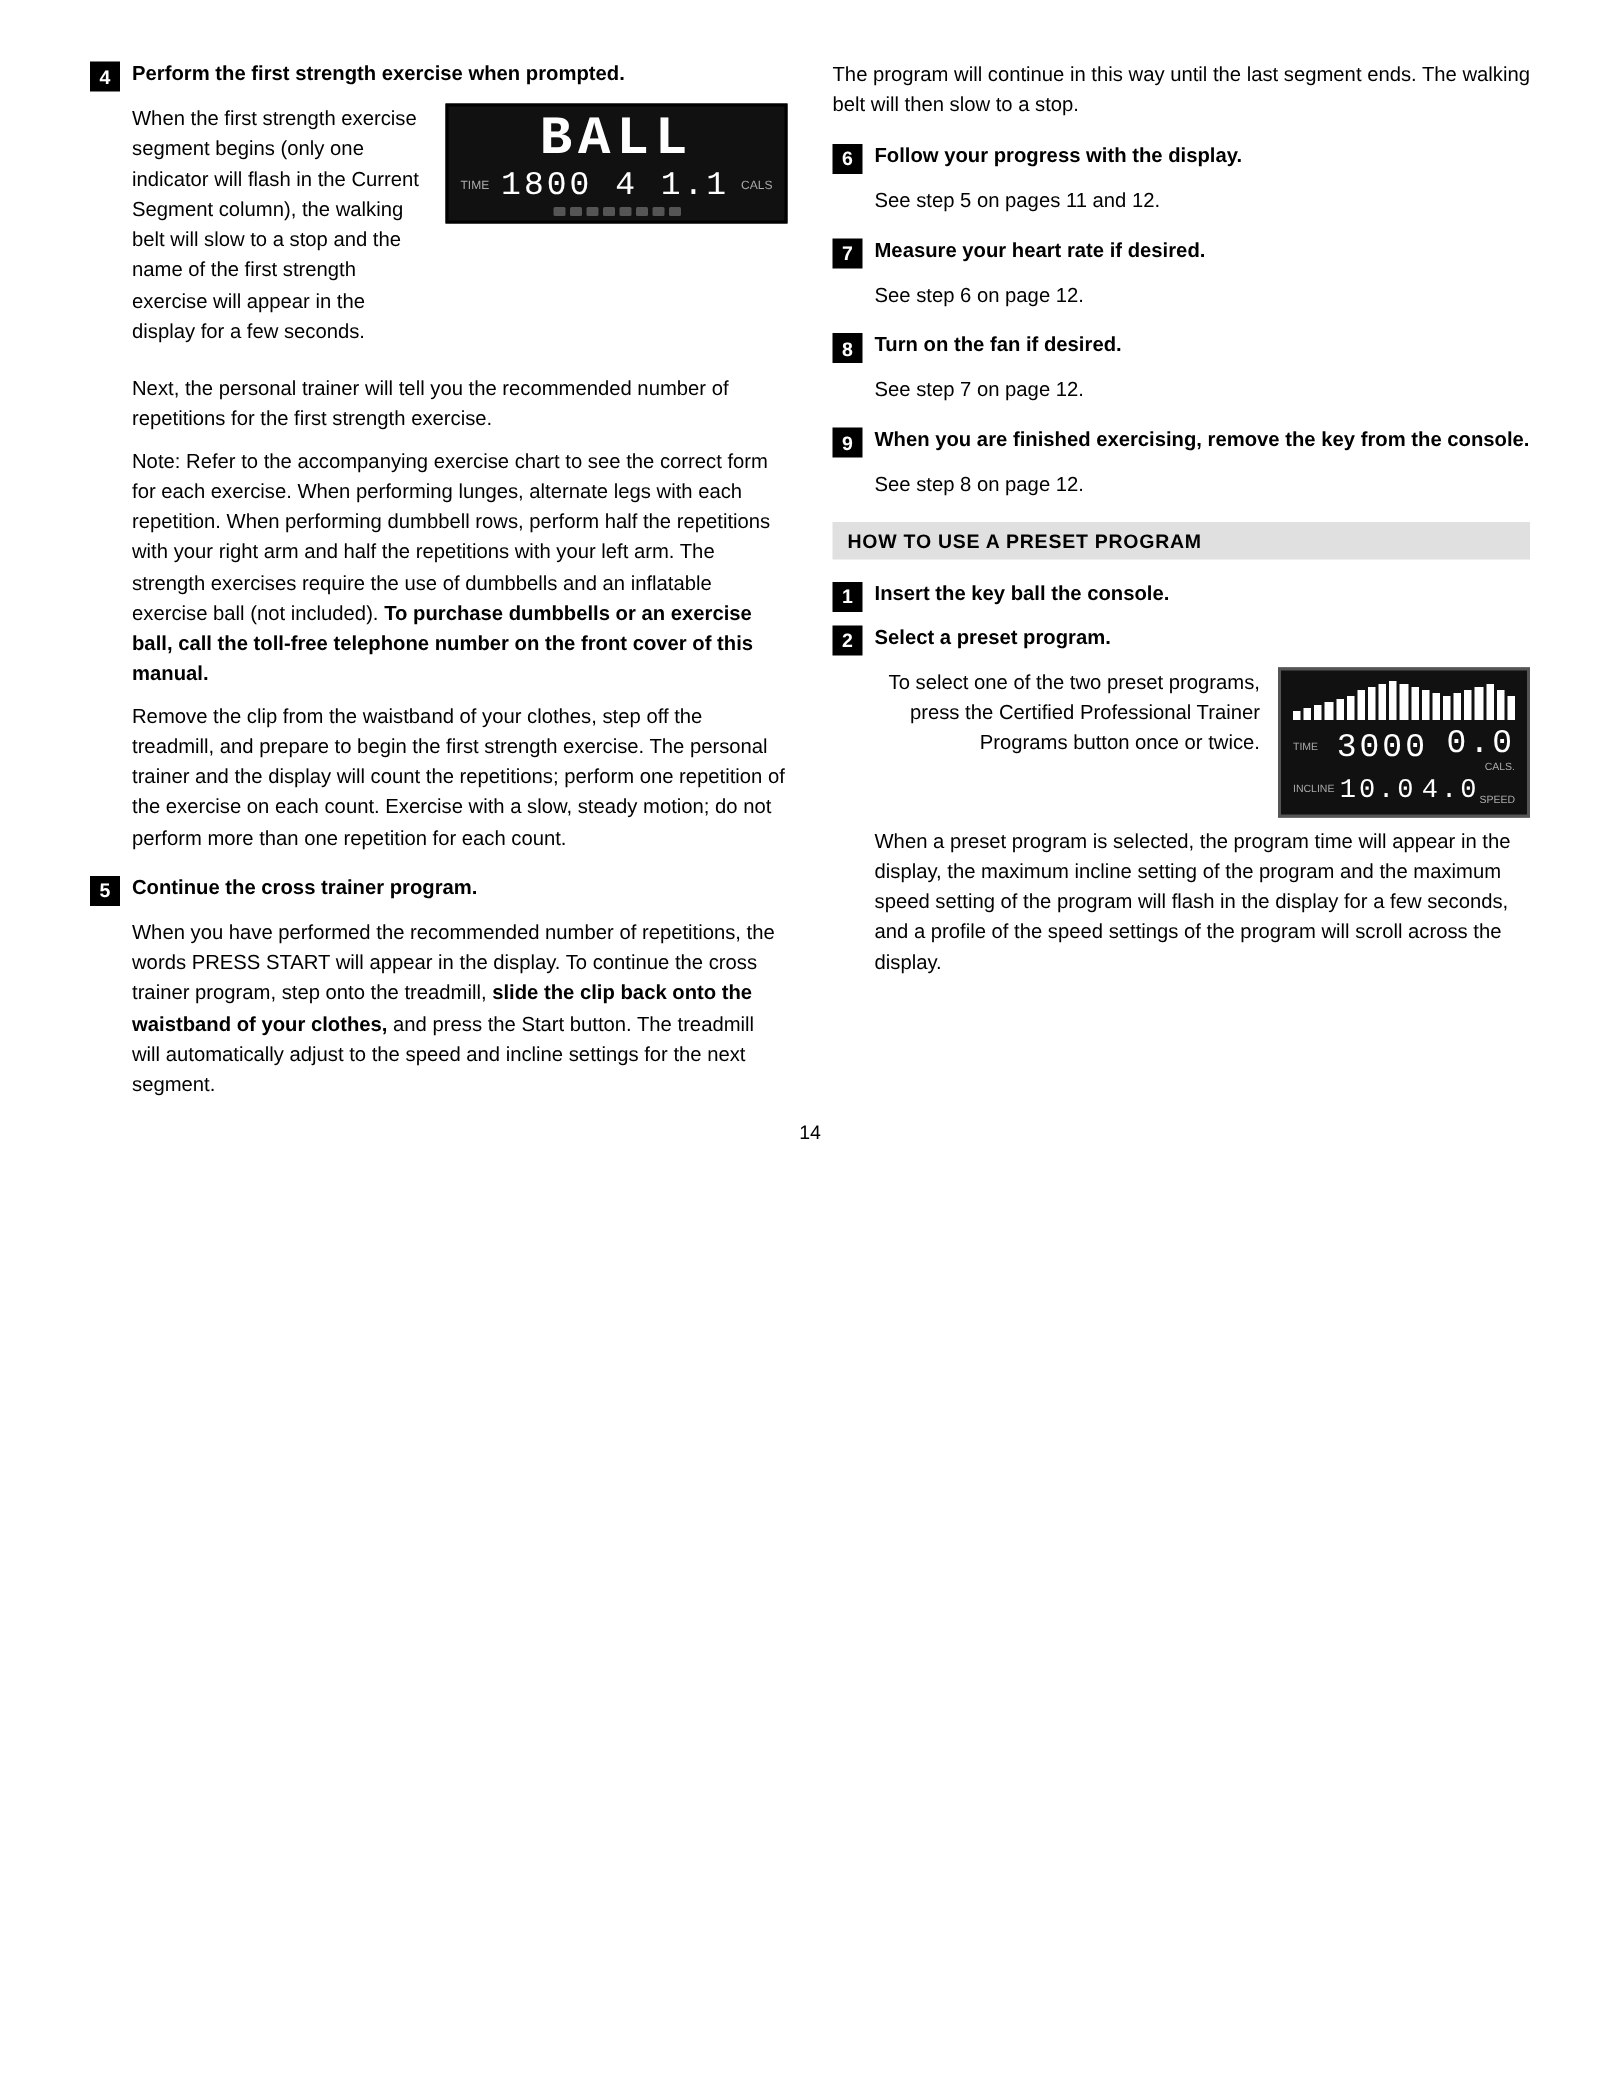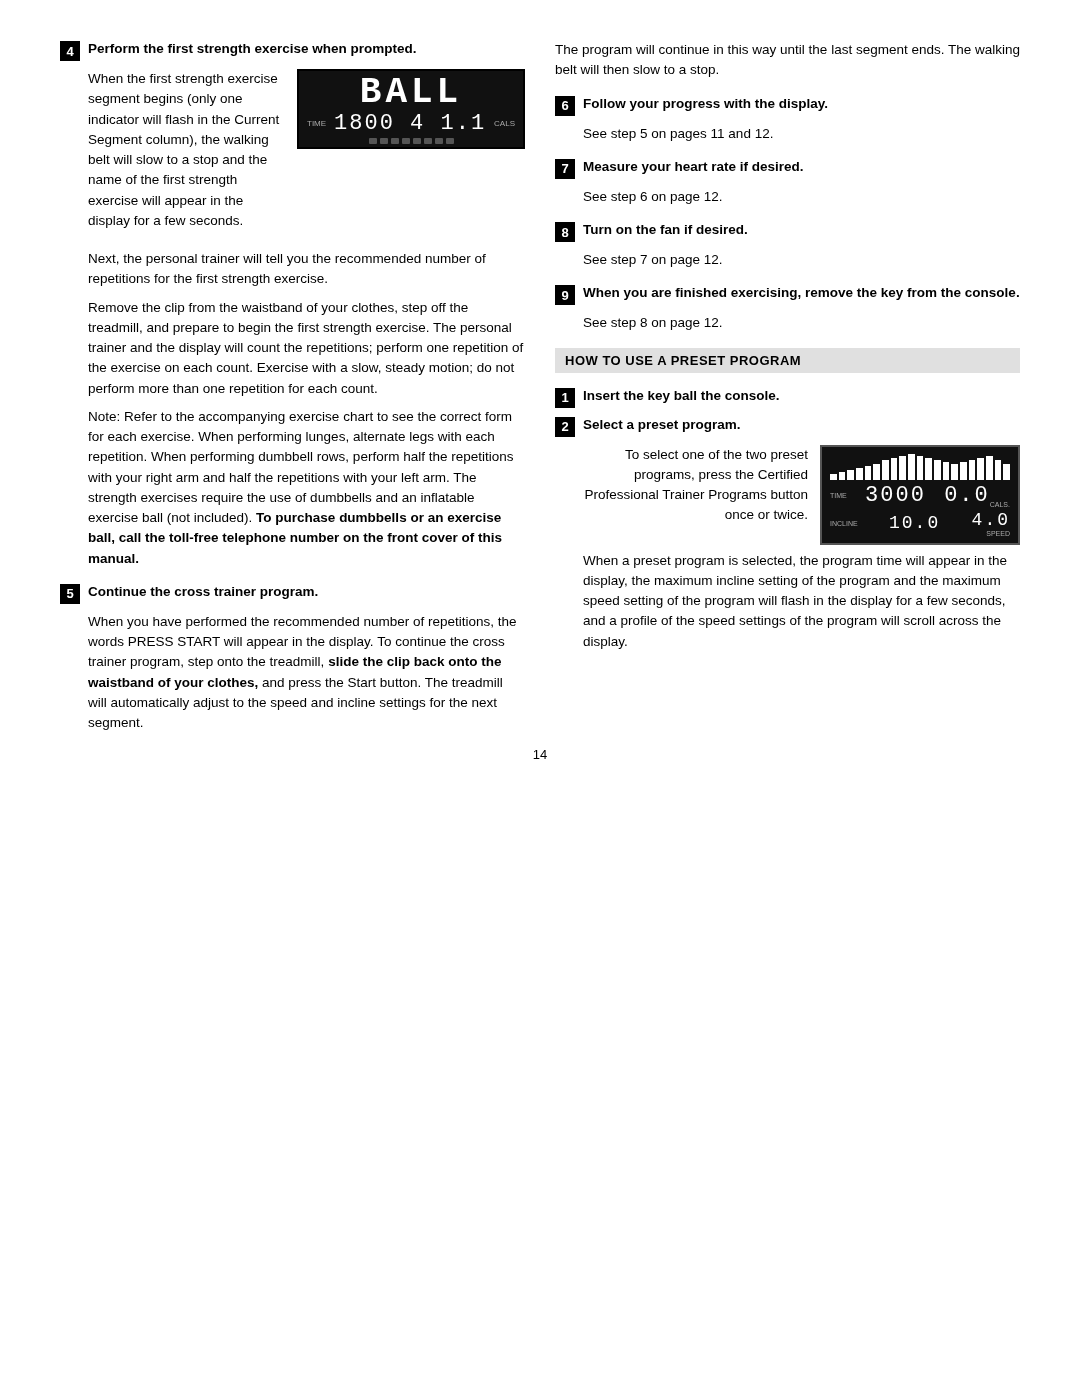--- a/index.html
+++ b/index.html
@@ -126,21 +126,21 @@
       margin-bottom: 14px;
     }
     .page-number {
       text-align: center;
       font-size: 13px;
     }
     
     .display-box2 {
       border: 2px solid #555;
       background: #111;
-      width: 200px;
+      width: 168px;
       height: 100px;
       flex-shrink: 0;
       display: flex;
       flex-direction: column;
       padding: 6px 8px;
       position: relative;
     }
     .bar-chart-row {
       display: flex;
       align-items: flex-end;
@@ -212,25 +212,25 @@
             <div class="display-dot"></div>
             <div class="display-dot"></div>
             <div class="display-dot"></div>
             <div class="display-dot"></div>
             <div class="display-dot"></div>
           </div>
         </div>
       </div>
 
       <p>Next, the personal trainer will tell you the recommended number of repetitions for the first strength exercise.</p>
-      <p>Remove the clip from the waistband of your clothes, step off the treadmill, and prepare to begin the first strength exercise. The personal trainer and the display will count the repetitions; perform one repetition of the exercise on each count. Exercise with a slow, steady motion; do not perform more than one repetition for each count.</p>
       <p>
         <span>Note: Refer to the accompanying exercise chart to see the correct form for each exercise. When performing lunges, alternate legs with each repetition. When performing dumbbell rows, perform half the repetitions with your right arm and half the repetitions with your left arm. The strength exercises require the use of dumbbells and an inflatable exercise ball (not included).</span>
         <strong>To purchase dumbbells or an exercise ball, call the toll-free telephone number on the front cover of this manual.</strong>
       </p>
+      <p>Remove the clip from the waistband of your clothes, step off the treadmill, and prepare to begin the first strength exercise. The personal trainer and the display will count the repetitions; perform one repetition of the exercise on each count. Exercise with a slow, steady motion; do not perform more than one repetition for each count.</p>
     </div>
 
     <div class="step-header">
       <div class="step-number">5</div>
       <div class="step-title">Continue the cross trainer program.</div>
     </div>
 
     <div class="step-body">
       <p>
         <span>When you have performed the recommended number of repetitions, the words PRESS START will appear in the display. To continue the cross trainer program, step onto the treadmill,</span>
@@ -316,30 +316,30 @@
               <div class="bar" style="height: 20px;"></div>
               <div class="bar" style="height: 22px;"></div>
               <div class="bar" style="height: 24px;"></div>
               <div class="bar" style="height: 20px;"></div>
               <div class="bar" style="height: 16px;"></div>
             </div>
 
           <div class="display2-numbers-row">
             <span class="display2-label">TIME</span>
             <span class="display2-big">3000</span>
-            <div style="display:flex;flex-direction:row;align-items:flex-end;">
+            <div style="display:flex;flex-direction:column;align-items:flex-end;">
               <span class="display2-big">0.0</span>
               <span class="display2-label">CALS.</span>
             </div>
           </div>
 
           <div class="display2-bottom-row">
             <span class="display2-label">INCLINE</span>
             <span class="display2-medium">10.0</span>
-            <div style="display:flex;flex-direction:column;align-items:flex-end;">
+            <div style="display:flex;flex-direction:row;align-items:flex-end;">
               <span class="display2-medium">4.0</span>
               <span class="display2-label">SPEED</span>
             </div>
           </div>
         </div>
       </div>
       <p style="line-height:1.5; margin-top:6px;">When a preset program is selected, the program time will appear in the display, the maximum incline setting of the program and the maximum speed setting of the program will flash in the display for a few seconds, and a profile of the speed settings of the program will scroll across the display.</p>
     </div>
 
   </div>

